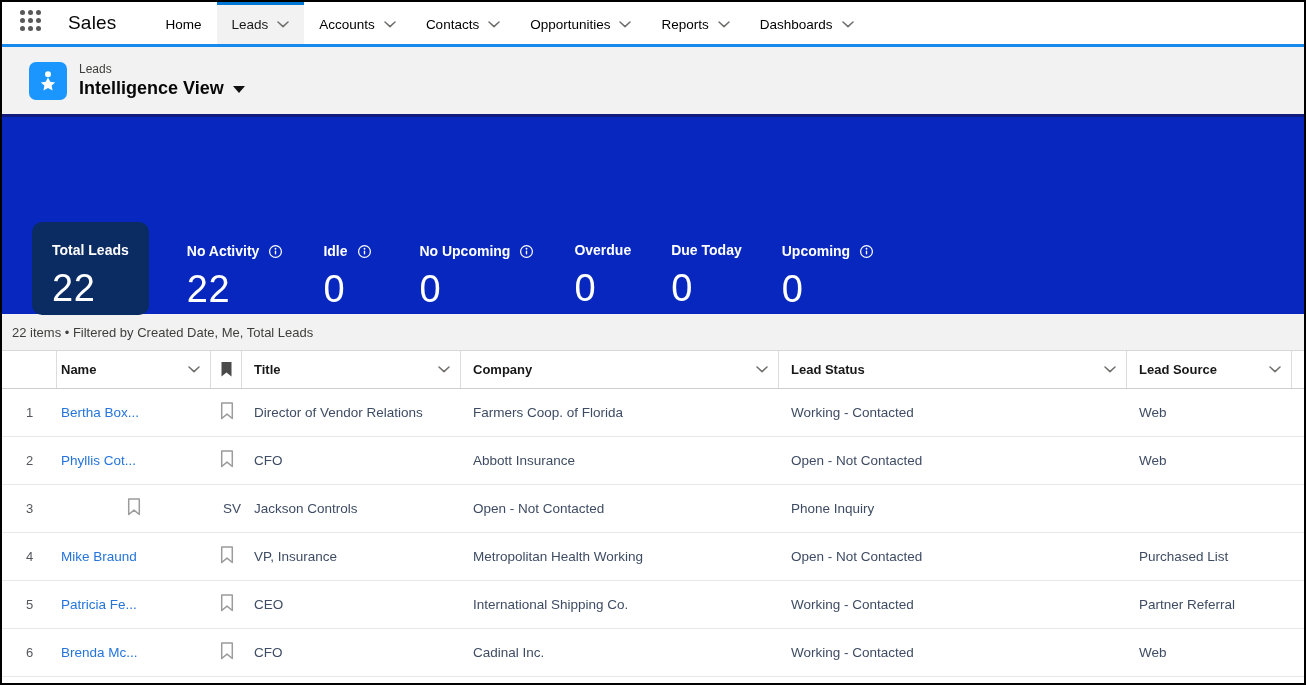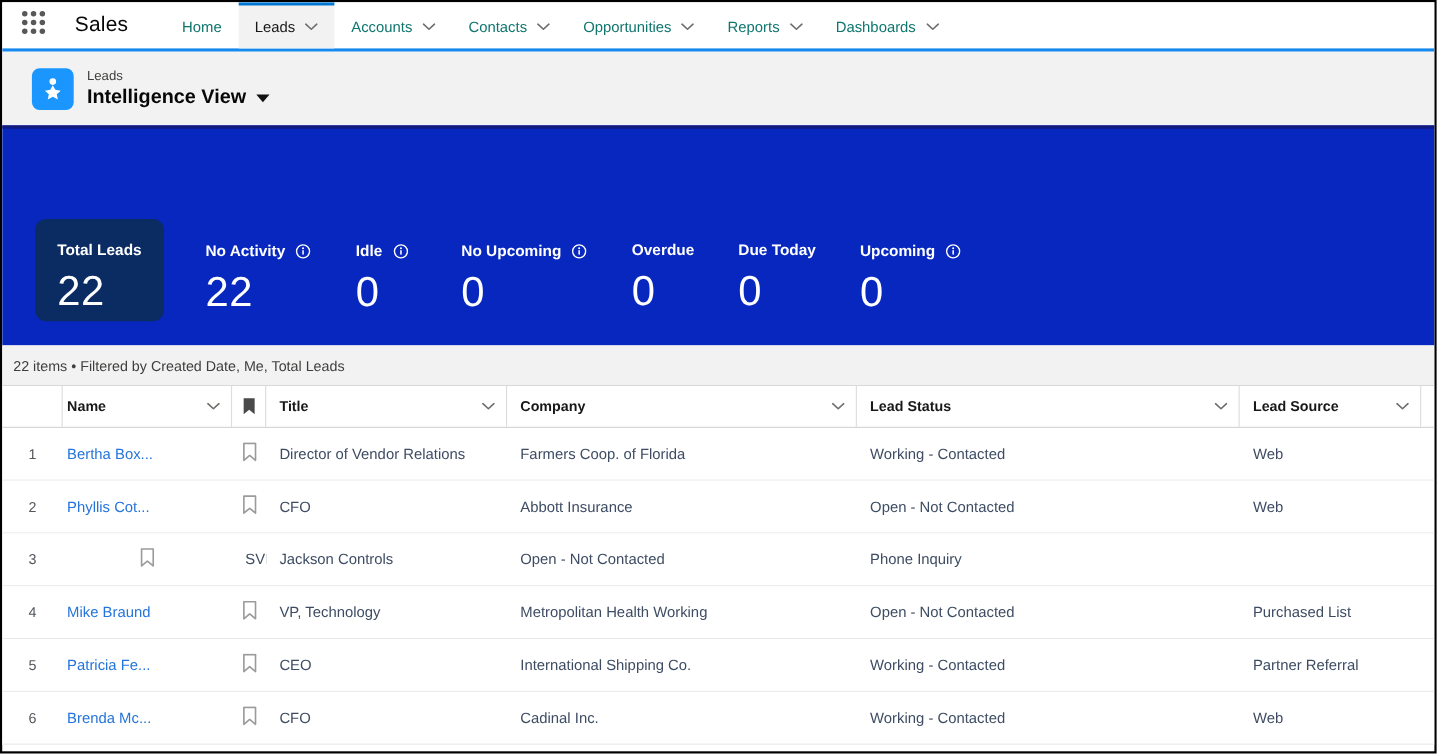--- a/index.html
+++ b/index.html
@@ -47,21 +47,21 @@
   .appname{
     align-self:center;
     font-size:19px;
     color:#080707;
     margin:0 34px 0 20px;
     letter-spacing:.2px;
   }
   .nav-item{
     display:flex;align-items:center;gap:9px;
     padding:0 15px;
-    font-size:13.5px;color:#0f766e;
+    font-size:13.5px;color:#000000;
     border-top:3px solid transparent;
     cursor:pointer;white-space:nowrap;
   }
   .nav-item.active{
     background:#f2f2f2;
     border-top-color:var(--active-tab-bar);
     color:#181818;
   }
   .chev{display:inline-flex;align-items:center;}
   
@@ -88,21 +88,21 @@
     border-top:7px solid #111;
     margin-top:2px;
   }
   
   .band{
     height:200px;
     background:var(--band);
     border-top:3px solid var(--band-edge);
     display:flex;
     align-items:flex-start;
-    padding:84px 0 0 30px;
+    padding:107px 0 0 30px;
     gap:36px;
     color:#fff;
   }
   .metric{
     display:flex;flex-direction:column;
     padding:18px 2px 0 2px;
     min-width:60px;
     cursor:pointer;
   }
   .metric.card{
@@ -459,21 +459,21 @@
         <div class="td name">
           <a class="link">Mike Braund</a>
         </div>
         <div class="td bm">
           <span>
             <svg width="14" height="18" viewBox="0 0 13 17">
               <path d="M1.5 1h10v14.6L6.5 11.4 1.5 15.6z" fill="none" stroke="#9b9b9b" stroke-width="1.4" stroke-linejoin="round"></path>
             </svg>
           </span>
         </div>
-        <div class="td">VP, Technology</div>
+        <div class="td">VP, Insurance</div>
         <div class="td">Metropolitan Health Working</div>
         <div class="td">Open - Not Contacted</div>
         <div class="td">Purchased List</div>
         <div class="td"></div>
       </div>
 
       <div class="grid-row tr">
         <div class="td idx">5</div>
         <div class="td name">
           <a class="link">Patricia Fe...</a>

